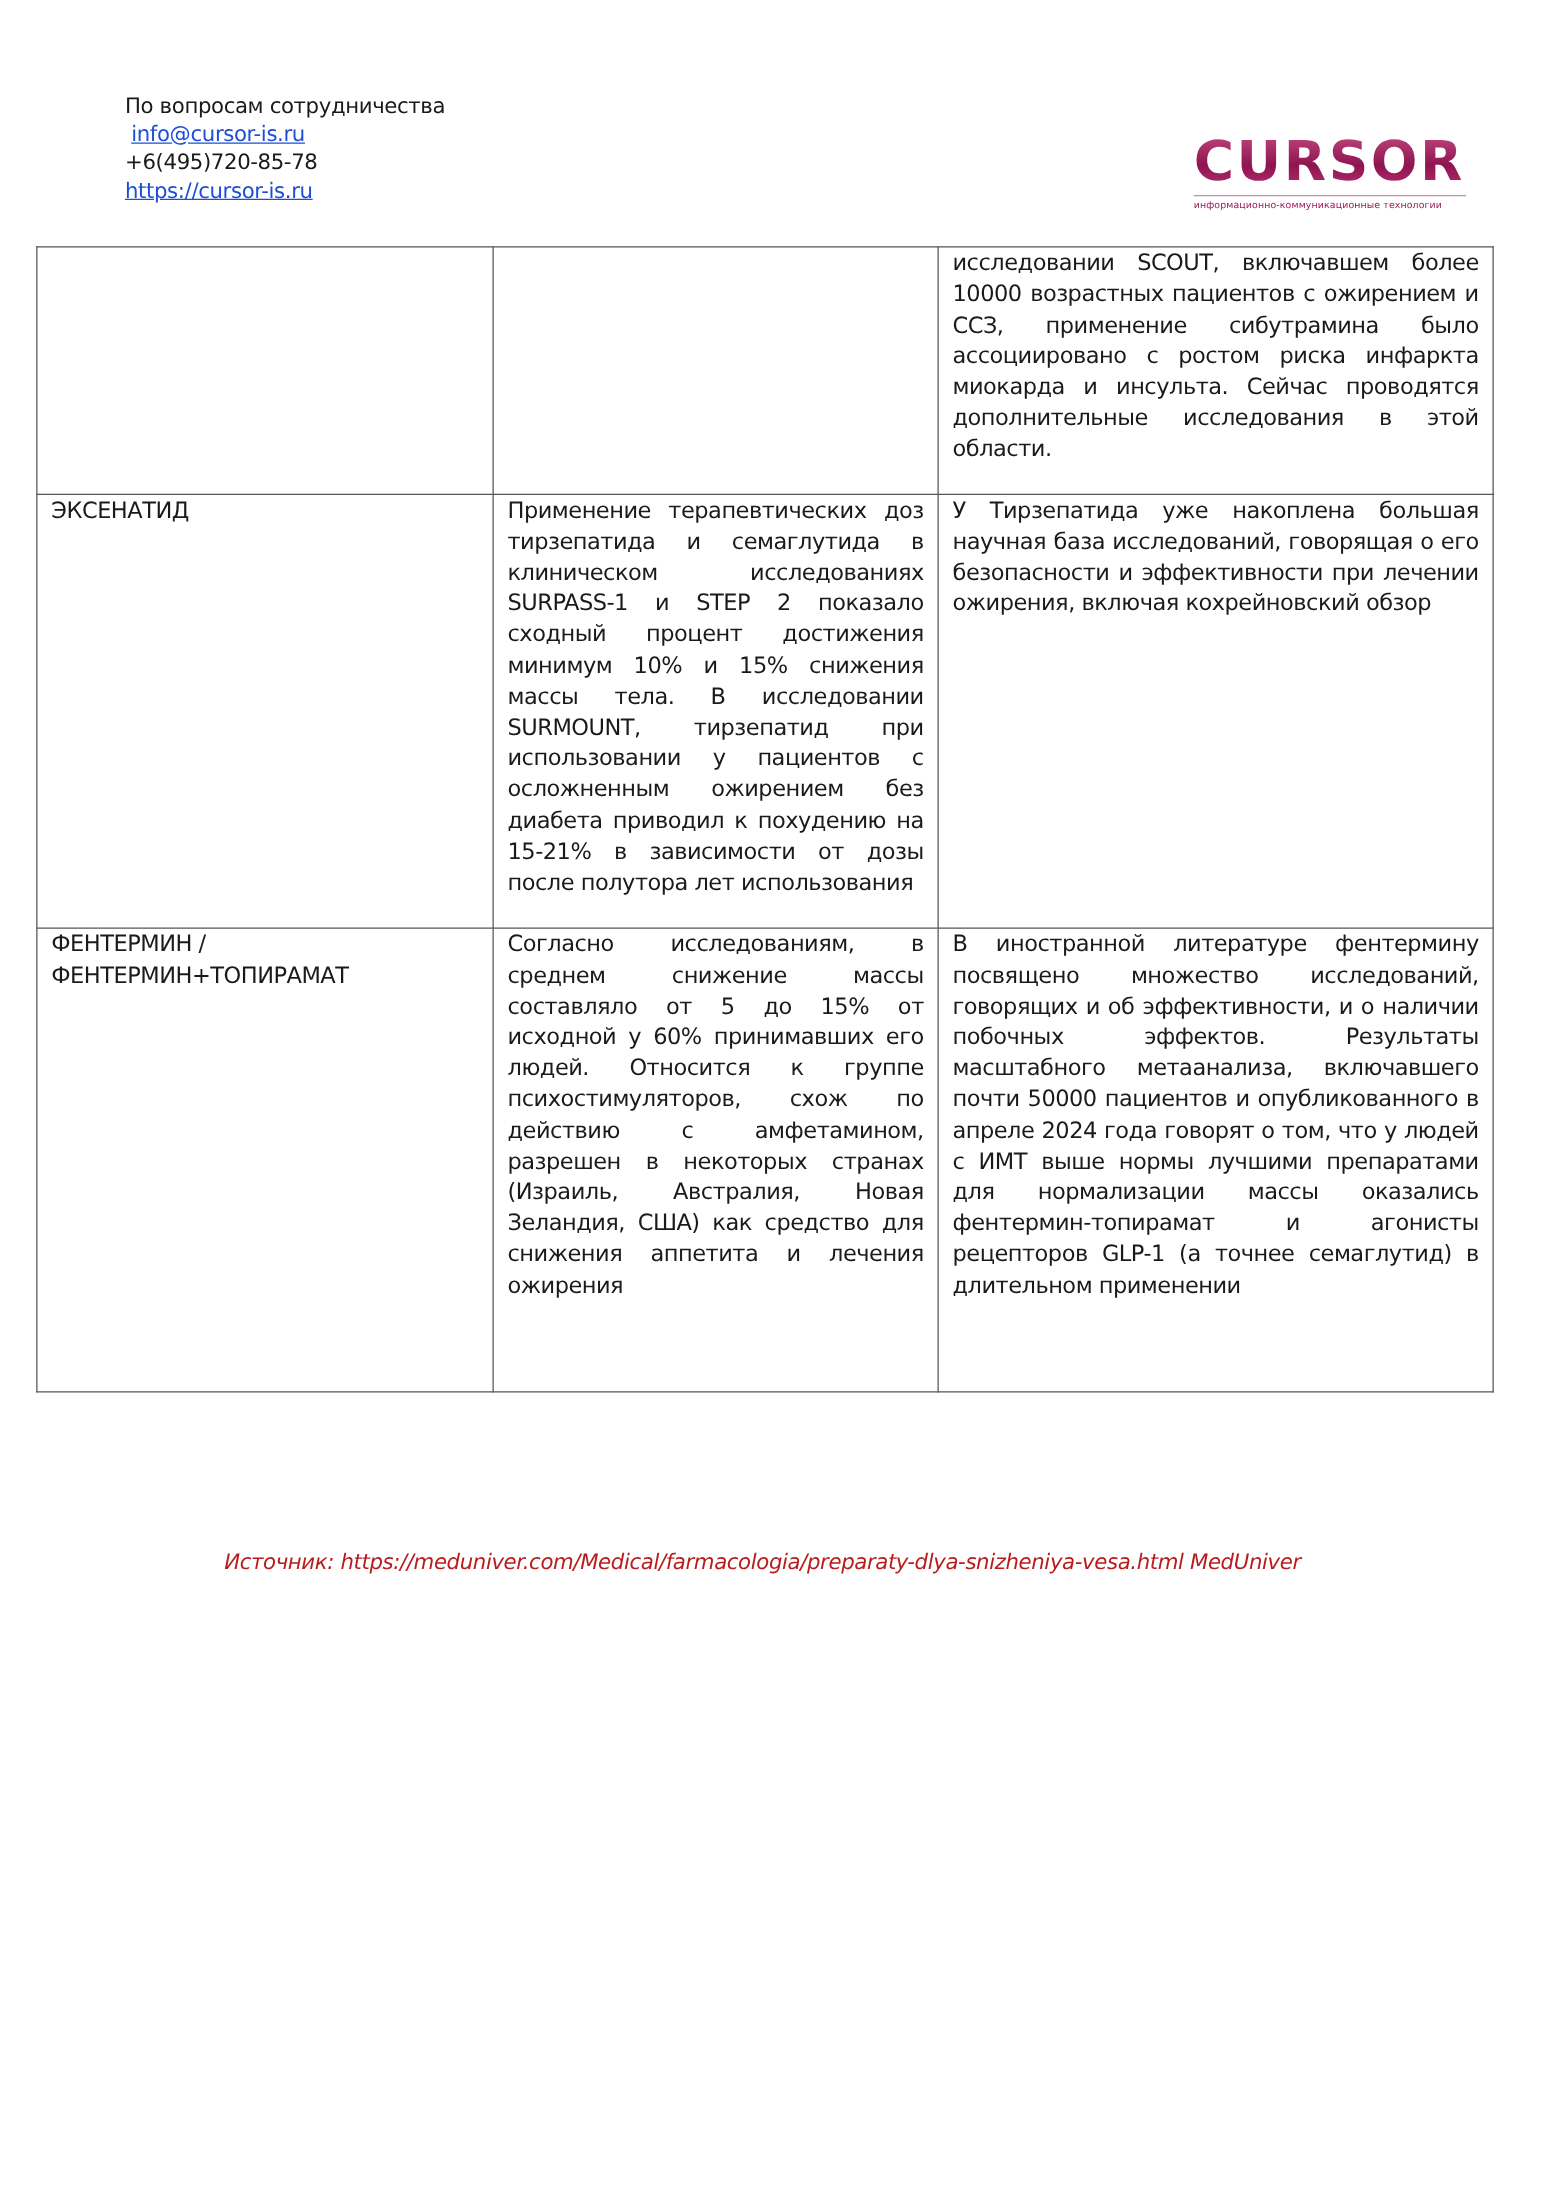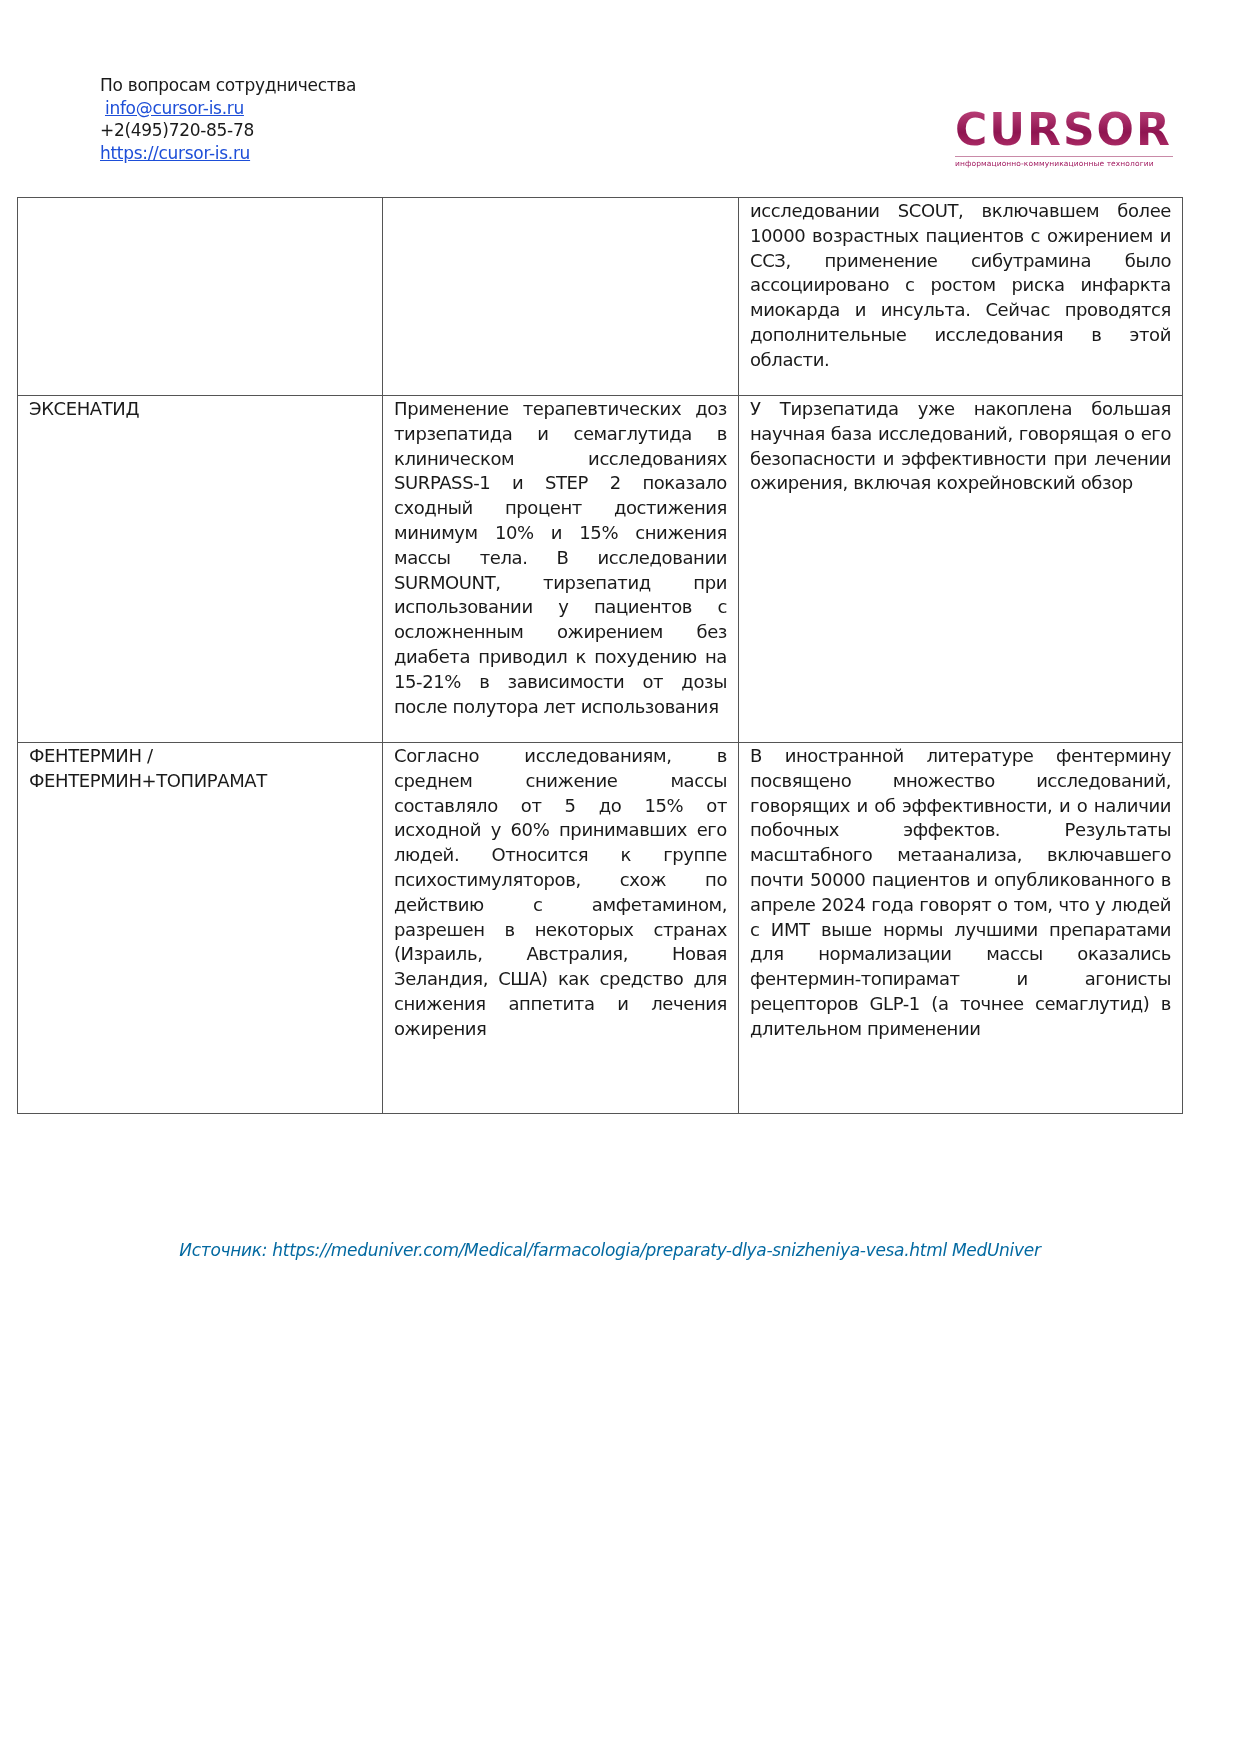--- a/index.html
+++ b/index.html
@@ -7,35 +7,35 @@
          font-family: "DejaVu Sans", sans-serif; color: #1a1a1a; }
   .header-contact { position: absolute; left: 100px; top: 74px; font-size: 17px; line-height: 22.5px; letter-spacing: -0.3px; }
   .header-contact a { color: #1d4ed8; text-decoration: underline; }
   .header-contact .email { padding-left: 5px; }
   .logo { position: absolute; left: 955px; top: 82px; width: 220px; }
   .logo-word { font-family: "DejaVu Sans", sans-serif; font-weight: bold; font-size: 44px; letter-spacing: 2px; line-height: 48px;
                color: #a0185e; background: linear-gradient(180deg, #c2487f 0%, #8e1450 55%, #b8346f 100%);
                -webkit-background-clip: text; background-clip: text; margin-top: 24px; -webkit-text-fill-color: transparent; }
   .logo-line { height: 1px; background: #c98aa8; margin-top: 2px; width: 218px; }
   .logo-sub { font-size: 7.5px; color: #a0185e; margin-top: 2px; letter-spacing: 0.1px; white-space: nowrap; }
-  table.main { position: absolute; left: 17px; top: 197px; width: 1164px; border-collapse: collapse; table-layout: fixed; }
+  table.main { position: absolute; left: 29px; top: 197px; width: 1164px; border-collapse: collapse; table-layout: fixed; }
   table.main td { border: 1.5px solid #555; vertical-align: top; padding: 1px 11px 0 11px;
                   font-size: 18px; line-height: 24.8px; letter-spacing: -0.4px; }
   td.c1 { width: 342px; }
   td.c2 { width: 333px; text-align: justify; }
   td.c3 { width: 421px; text-align: justify; }
-  .source { position: absolute; left: 0; width: 1220px; top: 1240px; text-align: center; font-style: italic; font-size: 17px; letter-spacing: -0.3px; color: #0369a1; }
+  .source { position: absolute; left: 0; width: 1220px; top: 1240px; text-align: center; font-style: italic; font-size: 17px; letter-spacing: -0.3px; color: #b91c1c; }
 </style>
 </head>
 <body>
 
 <div class="header-contact">
   <div>По вопросам сотрудничества</div>
   <div class="email"><a>info@cursor-is.ru</a></div>
-  <div>+2(495)720-85-78</div>
+  <div>+6(495)720-85-78</div>
   <div><a>https://cursor-is.ru</a></div>
 </div>
 
 <div class="logo">
   <div class="logo-word">CURSOR</div>
   <div class="logo-line"></div>
   <div class="logo-sub">информационно-коммуникационные технологии</div>
 </div>
 
 <table class="main">

